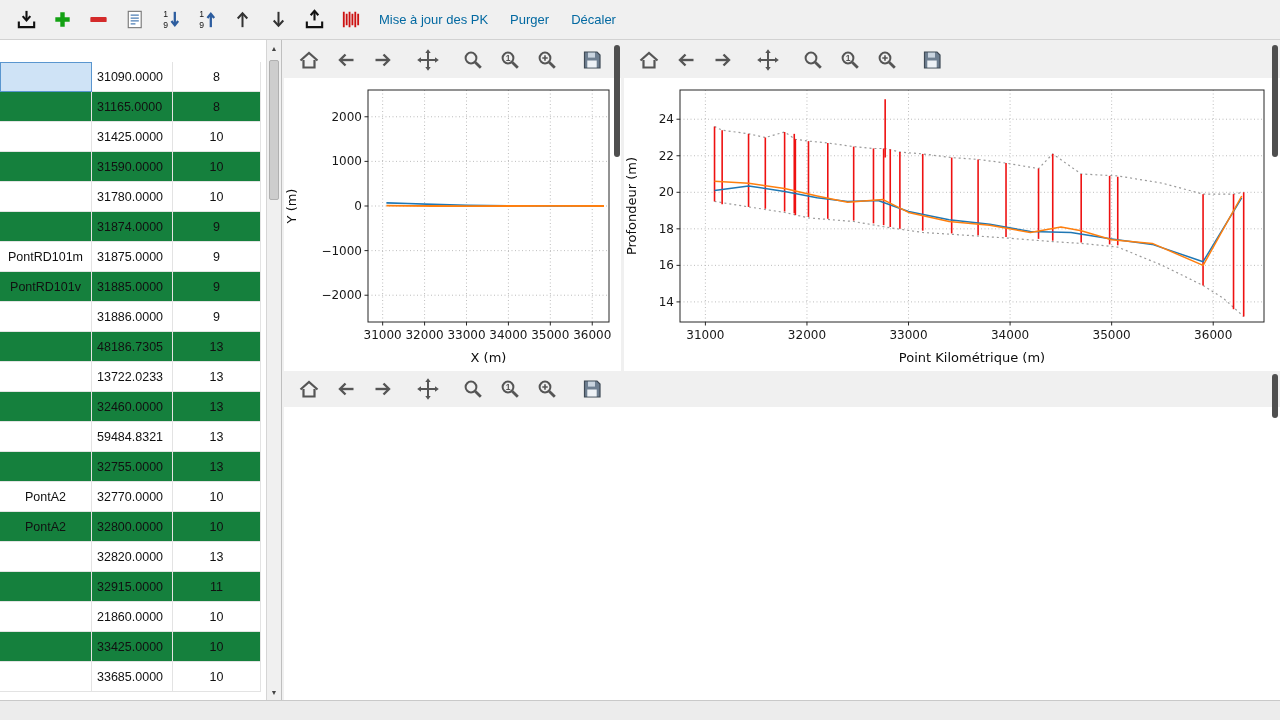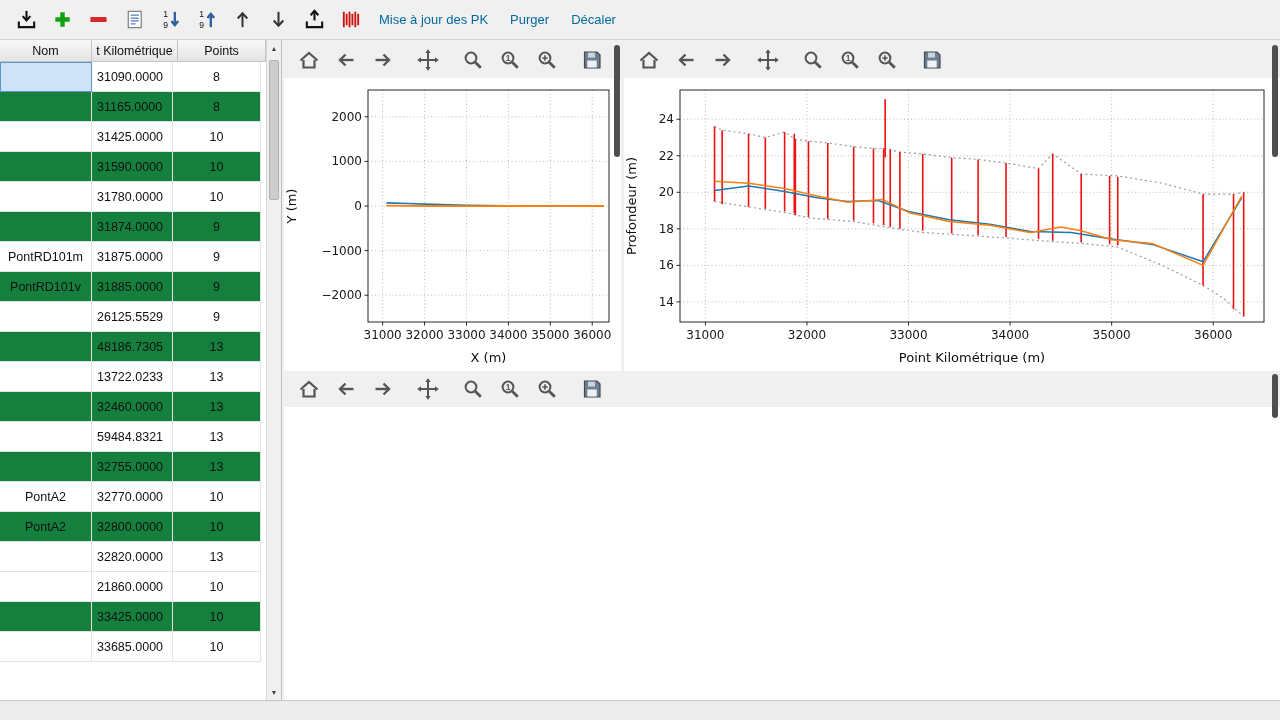--- a/index.html
+++ b/index.html
@@ -122,25 +122,20 @@
       <svg viewBox="0 0 24 24">
         <path d="M5 4v16M8 6v12M11 4v16M14 6v12M17 4v16M20 6v12" stroke="#cc1111" stroke-width="1.9" fill="none"></path>
       </svg>
     </span>
     <span class="taction">Mise à jour des PK</span>
     <span class="taction">Purger</span>
     <span class="taction">Décaler</span>
   </div>
 
   <div class="left-panel">
-    <div class="grid-head">
-      <div class="hcell c0">Nom</div>
-      <div class="hcell c1">t Kilométrique</div>
-      <div class="hcell c2">Points</div>
-    </div>
     <div class="grid-body">
         <div class="trow">
           <div class="tcell c0 selected"></div>
           <div class="tcell c1">31090.0000</div>
           <div class="tcell c2">8</div>
         </div>
         <div class="trow alt">
           <div class="tcell c0"></div>
           <div class="tcell c1">31165.0000</div>
           <div class="tcell c2">8</div>
@@ -170,21 +165,21 @@
           <div class="tcell c1">31875.0000</div>
           <div class="tcell c2">9</div>
         </div>
         <div class="trow alt">
           <div class="tcell c0">PontRD101v</div>
           <div class="tcell c1">31885.0000</div>
           <div class="tcell c2">9</div>
         </div>
         <div class="trow">
           <div class="tcell c0"></div>
-          <div class="tcell c1">26125.5529</div>
+          <div class="tcell c1">31886.0000</div>
           <div class="tcell c2">9</div>
         </div>
         <div class="trow alt">
           <div class="tcell c0"></div>
           <div class="tcell c1">48186.7305</div>
           <div class="tcell c2">13</div>
         </div>
         <div class="trow">
           <div class="tcell c0"></div>
           <div class="tcell c1">13722.0233</div>
@@ -212,20 +207,25 @@
         </div>
         <div class="trow alt">
           <div class="tcell c0">PontA2</div>
           <div class="tcell c1">32800.0000</div>
           <div class="tcell c2">10</div>
         </div>
         <div class="trow">
           <div class="tcell c0"></div>
           <div class="tcell c1">32820.0000</div>
           <div class="tcell c2">13</div>
+        </div>
+        <div class="trow alt">
+          <div class="tcell c0"></div>
+          <div class="tcell c1">32915.0000</div>
+          <div class="tcell c2">11</div>
         </div>
         <div class="trow">
           <div class="tcell c0"></div>
           <div class="tcell c1">21860.0000</div>
           <div class="tcell c2">10</div>
         </div>
         <div class="trow alt">
           <div class="tcell c0"></div>
           <div class="tcell c1">33425.0000</div>
           <div class="tcell c2">10</div>

